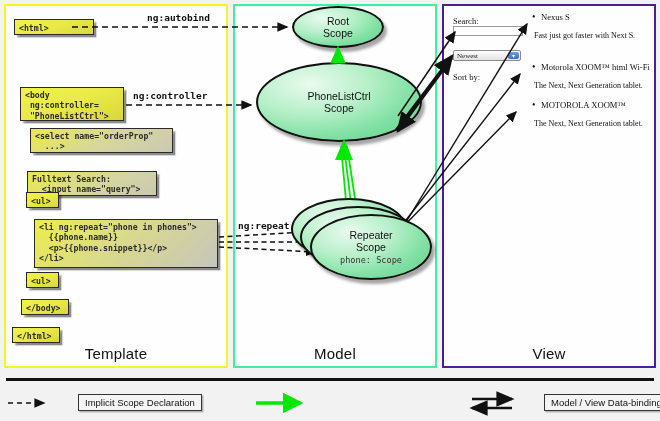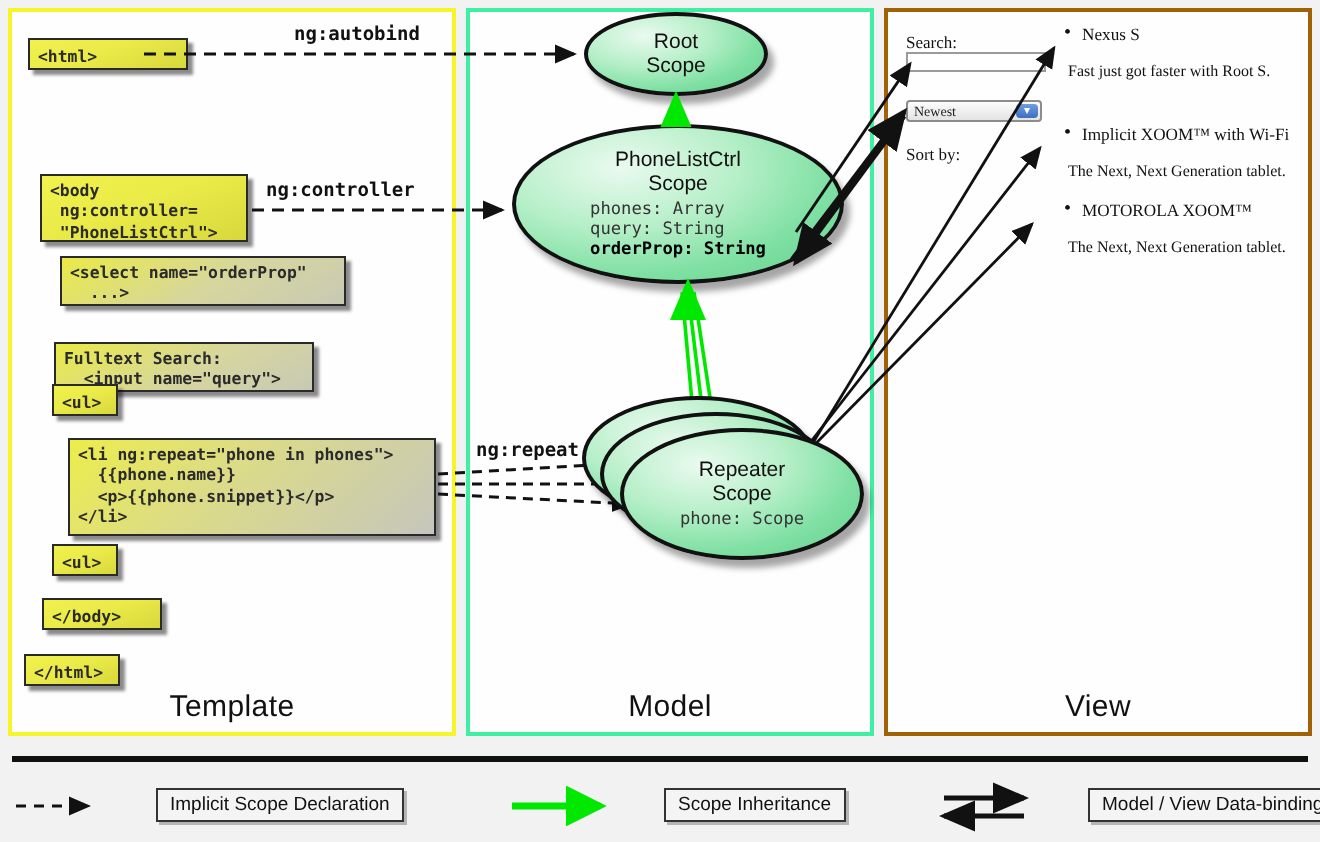--- a/index.html
+++ b/index.html
@@ -5,21 +5,21 @@
   html,body{margin:0;padding:0;background:#fff;}
   body{width:660px;height:421px;overflow:hidden;
        font-family:"Liberation Sans", sans-serif;
        background:#f2f2f2;}
   #canvas{position:relative;width:660px;height:421px;background:#f2f2f2;}
 
   
   .panel{position:absolute;background:#fefefe;box-sizing:border-box;}
   #panel-template{left:4px;  top:4px;  width:224px; height:364px; border:2px solid #f5f527;}
   #panel-model   {left:233px;top:4px;  width:204px; height:364px; border:2px solid #3ff0a2;}
-  #panel-view    {left:442px;top:4px;  width:214px; height:364px; border:2px solid #a16207;}
+  #panel-view    {left:442px;top:4px;  width:214px; height:364px; border:2px solid #4c1d95;}
 
   .panel-title{position:absolute;bottom:4px;width:100%;text-align:center;
                font-size:15px;color:#111;letter-spacing:.2px;}
 
   
   .codebox{position:absolute;
            border:1.6px solid #2a2a2a;
            background:linear-gradient(160deg,#f2f24e 0%,#eaea48 45%,#d8d83c 100%);
            box-shadow:2.5px 2.5px 1.5px rgba(0,0,0,.45);
            font-family:"DejaVu Sans Mono","Liberation Mono",monospace;
@@ -96,44 +96,39 @@
 
   <div class="codebox" style="left:26px;top:192px;width:33px;height:16px;padding-top:3px;">&lt;ul&gt;</div>
 
   <div class="codebox grey2" style="left:34px;top:219px;width:184px;height:49px;">&lt;li ng:repeat="phone in phones"&gt;
   {{phone.name}}
   &lt;p&gt;{{phone.snippet}}&lt;/p&gt;
 &lt;/li&gt;</div>
 
   <div class="codebox" style="left:26px;top:272px;width:33px;height:16px;padding-top:3px;">&lt;ul&gt;</div>
 
-  <div class="codebox" style="left:21px;top:299px;width:60px;height:16px;padding-top:3px;">&lt;/body&gt;</div>
+  <div class="codebox" style="left:21px;top:299px;width:48px;height:16px;padding-top:3px;">&lt;/body&gt;</div>
 
   <div class="codebox" style="left:12px;top:327px;width:48px;height:16px;padding-top:3px;">&lt;/html&gt;</div>
 
   <div class="edge-label" style="left:147px;top:12px;">ng:autobind</div>
   <div class="edge-label" style="left:133px;top:90px;">ng:controller</div>
   <div class="edge-label" style="left:238px;top:220px;">ng:repeat</div>
 
   <div class="scope" style="left:292px;top:6px;width:92px;height:42px;">
     <div class="sname">
       <span>Root</span><br>
       <span>Scope</span>
     </div>
   </div>
 
   <div class="scope" style="left:256px;top:62px;width:166px;height:80px;">
     <div class="sname">
       <span>PhoneListCtrl</span><br>
       <span>Scope</span>
-    </div>
-    <div class="props">
-      <div>phones: Array</div>
-      <div>query: String</div>
-      <div><b>orderProp: String</b></div>
     </div>
   </div>
 
   <div class="scope" style="left:291px;top:198px;width:116px;height:62px;z-index:1;"></div>
   <div class="scope" style="left:300px;top:206px;width:116px;height:62px;z-index:2;"></div>
   <div class="scope" style="left:310px;top:214px;width:122px;height:66px;z-index:3;">
     <div class="sname">
       <span>Repeater</span><br>
       <span>Scope</span>
     </div>
@@ -145,23 +140,23 @@
   <div class="v-label" style="left:453px;top:16px;">Search:</div>
   <div class="v-input" style="left:453px;top:26px;width:70px;height:10px;"></div>
 
   <div class="v-label" style="left:453px;top:40px;margin-top:32px;">Sort by:</div>
   <div class="v-select" style="left:453px;top:50px;width:68px;height:11px;">
     <span>Newest</span>
     <span class="caret">▾</span>
   </div>
 
   <div class="v-bullet" style="left:541px;top:12px;">Nexus S</div>
-  <div class="v-desc" style="left:534px;top:31px;">Fast just got faster with Root S.</div>
-
-  <div class="v-bullet" style="left:541px;top:62px;">Implicit XOOM™  with Wi-Fi</div>
+  <div class="v-desc" style="left:534px;top:31px;">Fast just got faster with Next S.</div>
+
+  <div class="v-bullet" style="left:541px;top:62px;">Motorola XOOM™  html Wi-Fi</div>
   <div class="v-desc" style="left:534px;top:81px;">The Next, Next Generation tablet.</div>
 
   <div class="v-bullet" style="left:541px;top:100px;">MOTOROLA XOOM™</div>
   <div class="v-desc" style="left:534px;top:119px;">The Next, Next Generation tablet.</div>
 
   <svg class="ov" viewBox="0 0 660 421">
     <defs>
       <marker id="ah" markerWidth="7" markerHeight="7" refX="6" refY="3" orient="auto">
         <path d="M0,0 L7,3 L0,6 z" fill="#111"></path>
       </marker>
@@ -213,16 +208,15 @@
         <path d="M0,0 L6,3 L0,6 z" fill="#00e800"></path>
       </marker>
     </defs>
     <line x1="8" y1="403" x2="44" y2="403" stroke="#111" stroke-width="1.6" stroke-dasharray="5,4" marker-end="url(#lah)"></line>
     <line x1="256" y1="403" x2="300" y2="403" stroke="#00e800" stroke-width="3.4" marker-end="url(#lahg)"></line>
     <line x1="472" y1="399" x2="512" y2="399" stroke="#111" stroke-width="2.6" marker-end="url(#lah)"></line>
     <line x1="512" y1="408" x2="472" y2="408" stroke="#111" stroke-width="2.6" marker-end="url(#lah)"></line>
   </svg>
 
   <div class="legend-box" style="left:52px;top:394px;">Implicit Scope Declaration</div>
-  <div class="legend-box" style="left:306px;top:394px;">Scope Inheritance</div>
   <div class="legend-box" style="left:518px;top:394px;">Model / View Data-binding</div>
 
 </div>
 
 </body></html>

